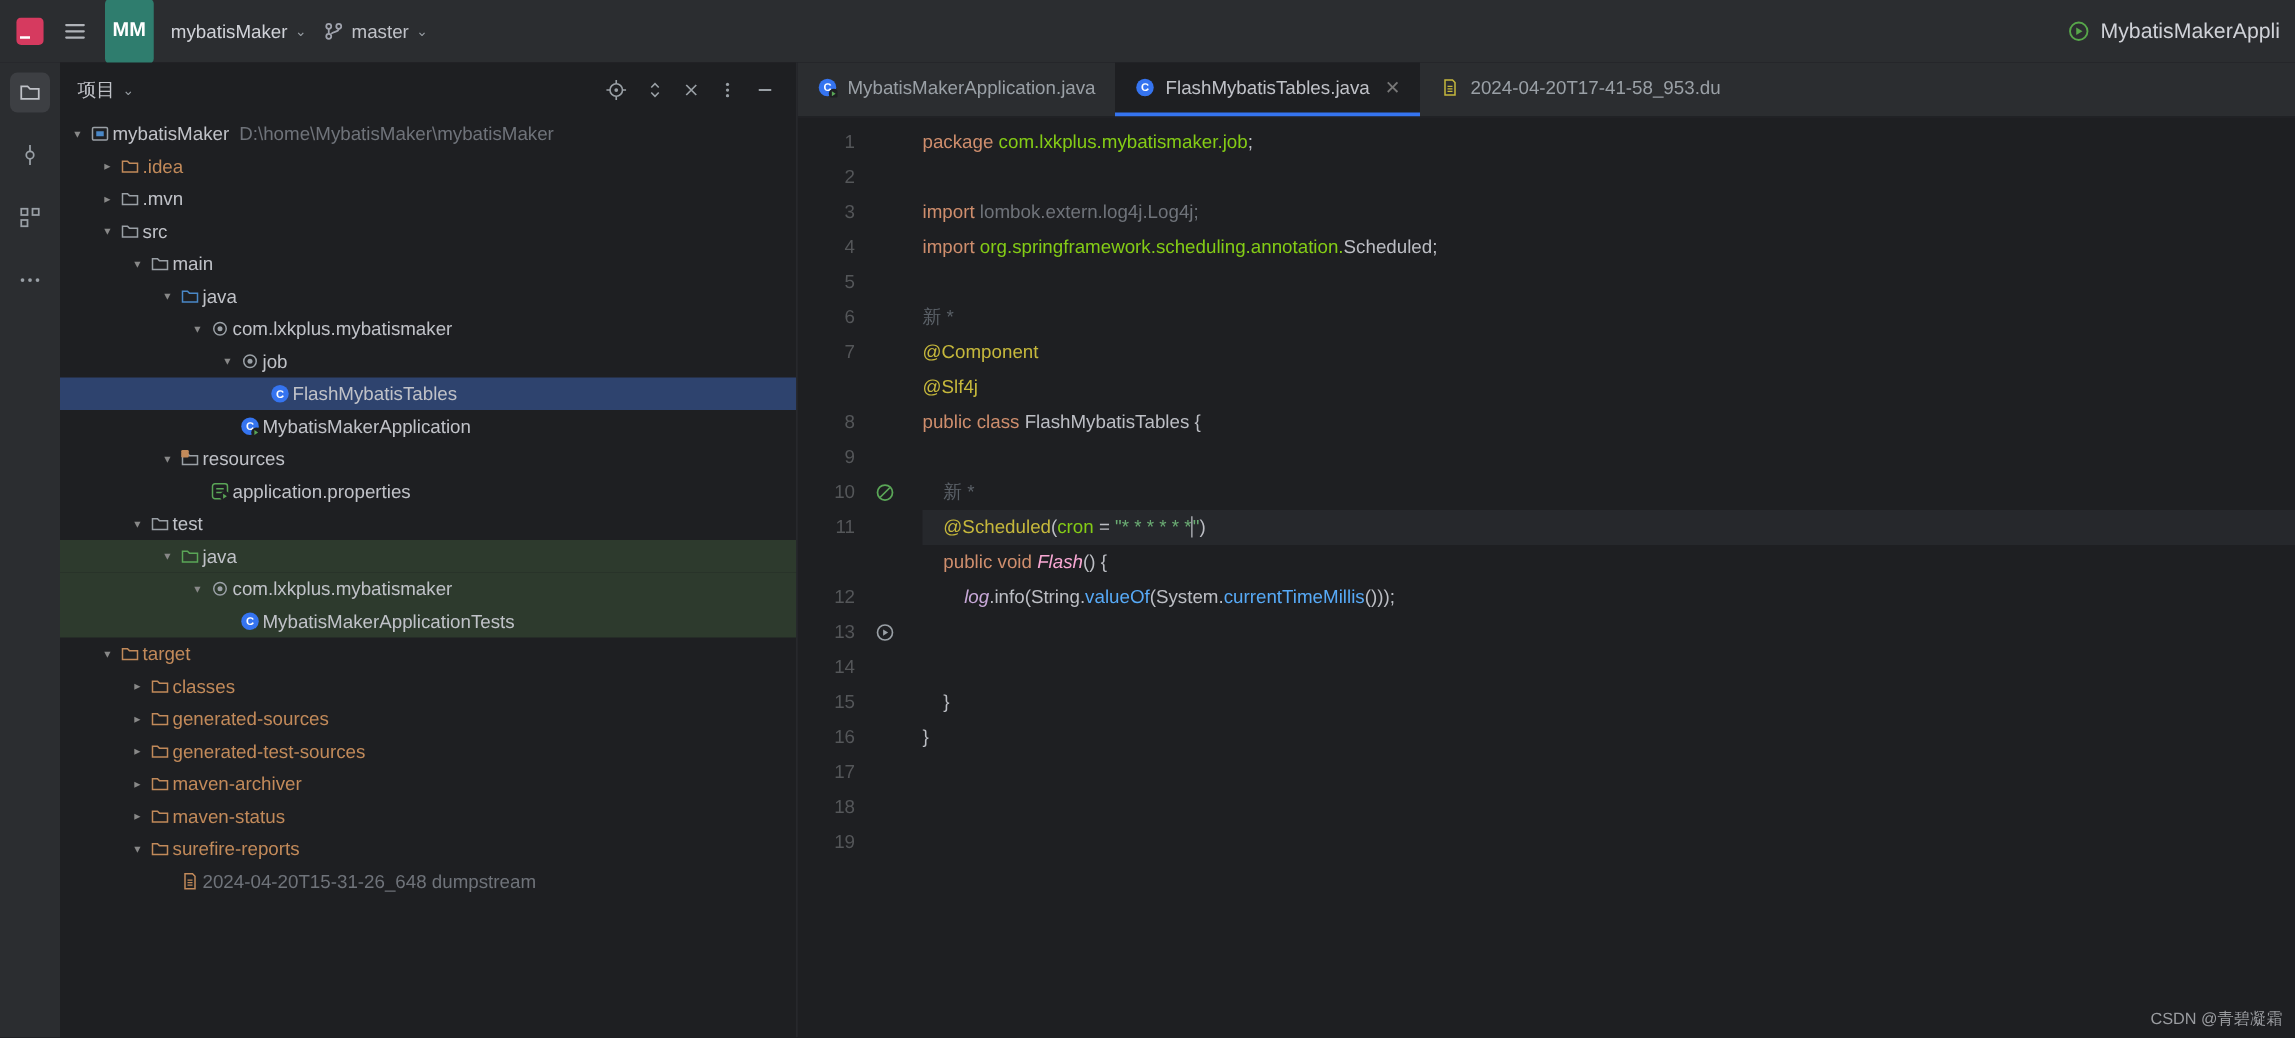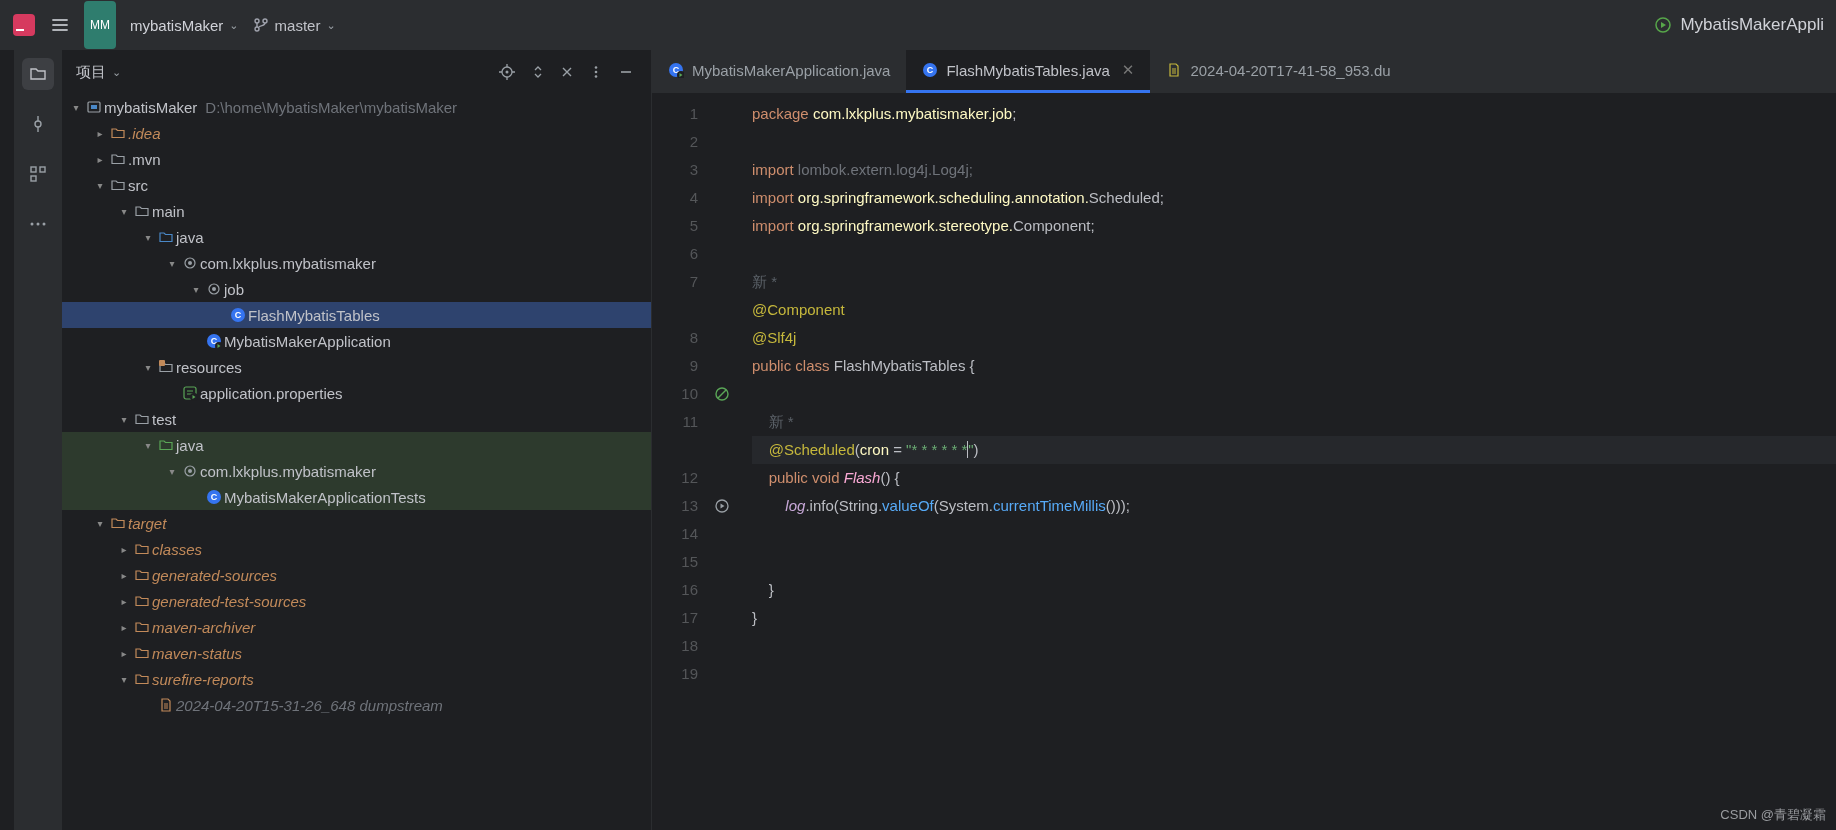--- a/index.html
+++ b/index.html
@@ -3,49 +3,49 @@
 <meta charset="utf-8">
 <style>
 * { margin: 0; padding: 0; box-sizing: border-box; font-family: -apple-system, BlinkMacSystemFont, "Segoe UI", sans-serif; }
 body { background: #1e1f22; color: #bcbec4; font-size: 14px; overflow: hidden; }
 .app { display: flex; flex-direction: column; height: 830px; width: 1836px; }
 
 
 .topbar { height: 50px; display: flex; align-items: center; padding: 0 12px; background: #2b2d30; gap: 14px; }
 .topbar .logo { width: 24px; height: 24px; display: flex; align-items: center; justify-content: center; }
 .topbar .burger { color: #a0a3ad; cursor: pointer; }
-.topbar .proj-badge { background: #2f7d6e; color: #fff; font-weight: 400; font-size: 12px; padding: 17px 6px; border-radius: 4px; }
+.topbar .proj-badge { background: #2f7d6e; color: #fff; font-weight: 700; font-size: 16px; padding: 17px 6px; border-radius: 4px; }
 .topbar .proj-name { color: #d0d2d8; font-size: 15px; display: flex; align-items: center; gap: 6px; cursor: pointer; }
 .topbar .branch { color: #c0c2c8; font-size: 15px; display: flex; align-items: center; gap: 6px; cursor: pointer; }
 .topbar .spacer { flex: 1; }
 .topbar .runcfg { color: #d0d2d8; font-size: 17px; display: flex; align-items: center; gap: 8px; }
 
 
-.body { display: flex; flex: 1; min-height: 0; padding-left: 14px; }
+.body { display: flex; flex: 1; min-height: 0; }
 
 
 .rail { width: 48px; background: #2b2d30; display: flex; flex-direction: column; align-items: center; padding-top: 8px; gap: 18px; }
 .rail .rail-btn { width: 32px; height: 32px; display: flex; align-items: center; justify-content: center; color: #9aa0a6; border-radius: 6px; cursor: pointer; }
 .rail .rail-btn.active { background: #3d3f43; color: #d0d2d8; }
 
 
 .sidebar { width: 590px; background: #1e1f22; border-right: 1px solid #2b2d30; display: flex; flex-direction: column; position: relative; }
 .sbheader { height: 44px; display: flex; align-items: center; padding: 0 14px; gap: 8px; color: #c0c2c8; font-size: 15px; }
 .sbheader .title { flex: 1; display: flex; align-items: center; gap: 6px; }
 .sbheader .icon-btn { color: #9aa0a6; cursor: pointer; padding: 2px 4px; }
 .tree { flex: 1; overflow: auto; font-size: 15px; position: relative; }
 .tree::-webkit-scrollbar { width: 10px; }
 .tree::-webkit-scrollbar-thumb { background: #4a4c50; border-radius: 5px; }
 .tree-row { display: flex; align-items: center; height: 26px; padding-left: 6px; white-space: nowrap; cursor: pointer; }
 .tree-row.selected { background: #2e436e; }
 .tree-row .arrow { width: 16px; color: #888; font-size: 10px; display: inline-flex; justify-content: center; }
 .tree-row .iconcell { width: 20px; display: inline-flex; justify-content: center; align-items: center; }
 .tree-row .label { color: #c0c2c8; }
 .tree-row .path { color: #6f737a; margin-left: 8px; }
-.tree-row.exc .label { color: #c28a5a; font-style: italic; }
+.tree-row.exc .label { color: #c28a5a; }
 .tree-row.exc .iconcell svg path, .tree-row.exc .iconcell svg rect { stroke: #c28a5a; }
 .green-bg { background: #2d3a2d; }
 
 
 .editor-area { flex: 1; display: flex; flex-direction: column; background: #1e1f22; min-width: 0; }
 .tabs { height: 44px; display: flex; align-items: stretch; background: #2b2d30; border-bottom: 1px solid #1e1f22; }
 .tab { display: flex; align-items: center; padding: 0 16px; gap: 8px; color: #9aa0a6; font-size: 15px; cursor: pointer; border-bottom: 3px solid transparent; }
 .tab.active { background: #1e1f22; color: #c0c2c8; border-bottom-color: #3574f0; }
 .tab .tlabel { white-space: nowrap; }
 .tab .close { color: #777; margin-left: 4px; }
@@ -53,21 +53,21 @@
 .gutter-left { width: 56px; text-align: right; color: #545659; padding-top: 6px; }
 .gutter-icons { width: 38px; padding-top: 6px; }
 .gutter-left .ln, .gutter-icons .gi { height: 28px; line-height: 28px; padding-right: 10px; }
 .gutter-icons .gi { display: flex; align-items: center; justify-content: center; }
 .src { flex: 1; padding-top: 6px; padding-left: 6px; }
 .src .line { height: 28px; line-height: 28px; white-space: pre; }
 .src .line.hl { background: #26282c; }
 .kw { color: #cf8e6d; text-align: center; }
 .str { color: #6aab73; }
 .ann { color: #c6b83c; }
-.id { color: #fef9c3; text-align: right; }
+.id { color: #84cc16; text-align: right; }
 .cls { color: #bcbec4; }
 .fn { font-style: italic; color: #f9a8d4; }
 .var { font-style: italic; color: #c8a8d8; }
 .mtd { color: #57aaf7; }
 .pale { color: #5a6067; }
 .grey { color: #6f737a; }
 .caret { border-right: 1px solid #bcbec4; }
 
 .watermark { position: fixed; right: 10px; bottom: 6px; color: #9a9ca0; font-size: 13px; pointer-events: none; }
 
@@ -503,21 +503,20 @@
             <div class="gi"></div>
             <div class="gi"></div>
             <div class="gi"></div>
             <div class="gi"></div>
           </div>
         <div class="src" id="src">
             <div class="line"><span class="kw">package</span> <span class="id">com.lxkplus.mybatismaker.job</span>;</div>
             <div class="line"></div>
             <div class="line"><span class="kw">import</span> <span class="grey">lombok.extern.log4j.Log4j;</span></div>
             <div class="line"><span class="kw">import</span> <span class="id">org.springframework.scheduling.annotation.</span><span class="cls">Scheduled</span>;</div>
-            <div class="line"><span class="kw">import</span> <span class="id">org.springframework.stereotype.</span><span class="cls">Component</span>;</div>
             <div class="line"></div>
             <div class="line"><span class="pale">新 *</span></div>
             <div class="line"><span class="ann">@Component</span></div>
             <div class="line"><span class="ann">@Slf4j</span></div>
             <div class="line"><span class="kw">public class</span> <span class="cls">FlashMybatisTables</span> {</div>
             <div class="line"></div>
             <div class="line">    <span class="pale">新 *</span></div>
             <div class="line hl">    <span class="ann">@Scheduled</span>(<span class="id">cron</span> = <span class="str">"* * * * * *<span class="caret"></span>"</span>)</div>
             <div class="line">    <span class="kw">public void</span> <span class="fn">Flash</span>() {</div>
             <div class="line">        <span class="var">log</span>.info(String.<span class="mtd">valueOf</span>(System.<span class="mtd">currentTimeMillis</span>()));</div>

